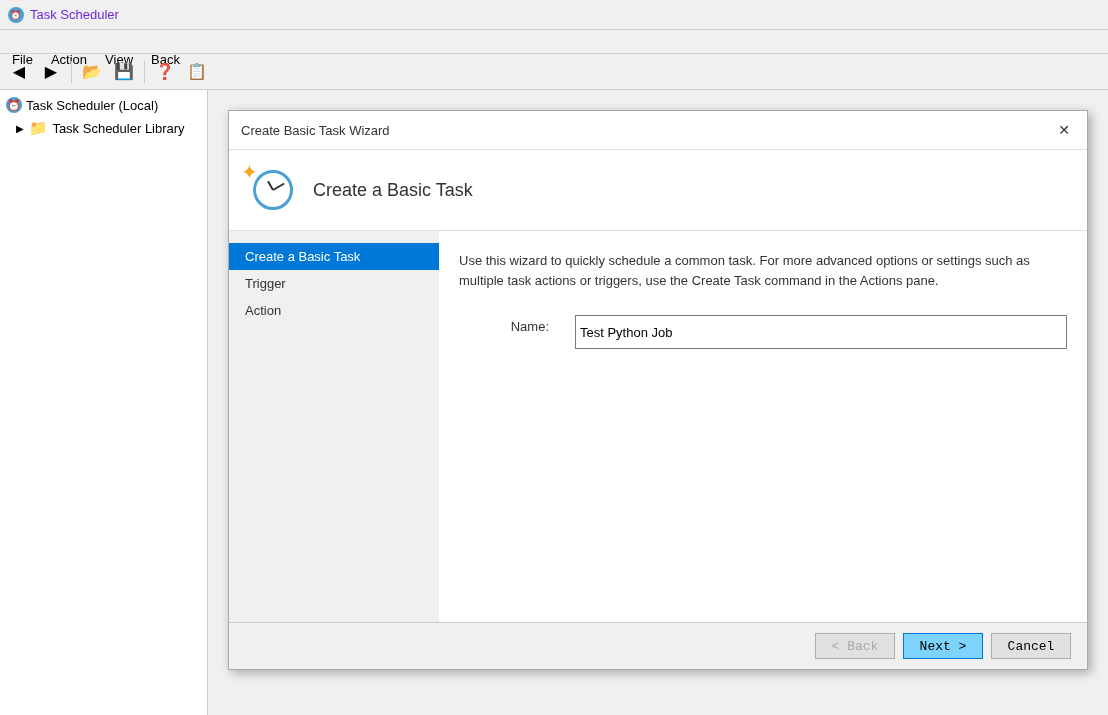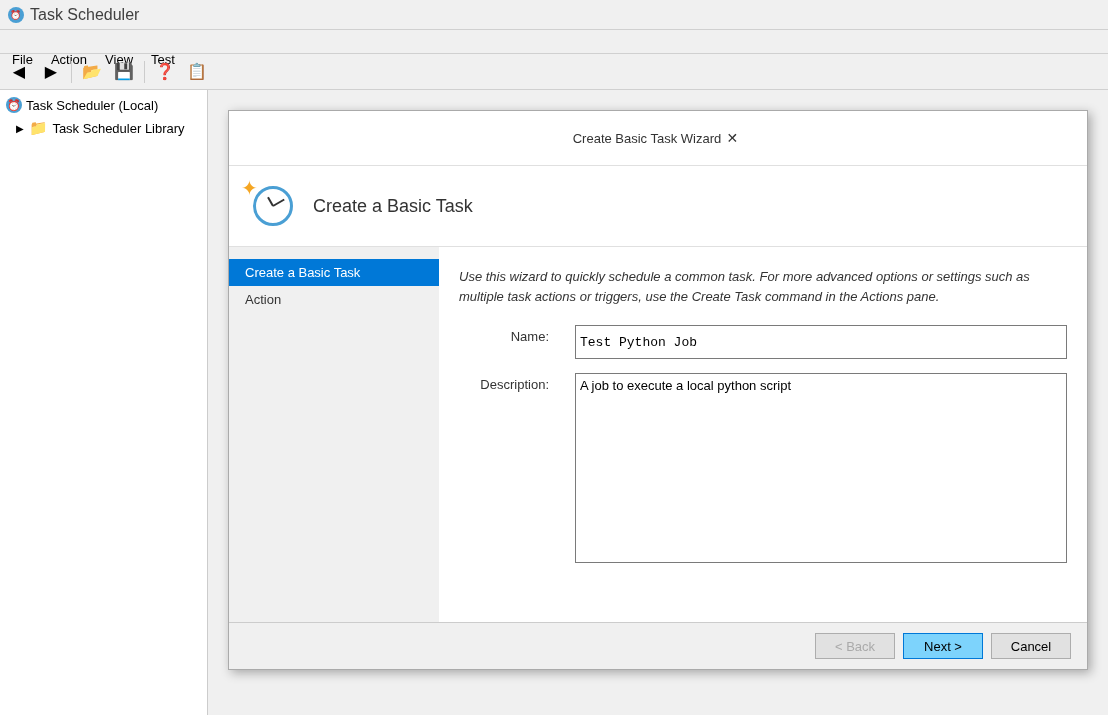--- a/index.html
+++ b/index.html
@@ -8,21 +8,21 @@
     
     .title-bar {
       background: #f0f0f0;
       height: 30px;
       display: flex;
       align-items: center;
       padding: 0 8px;
       border-bottom: 1px solid #d0d0d0;
       gap: 6px;
     }
-    .title-bar-text { font-size: 16px; color: #404040; }
+    .title-bar-text { font-size: 13px; color: #6d28d9; }
 
     
     .menu-bar {
       background: #f0f0f0;
       height: 24px;
       display: flex;
       align-items: center;
       padding: 0 4px;
       border-bottom: 1px solid #d0d0d0;
       gap: 2px;
@@ -105,24 +105,24 @@
       border: 1px solid #aaa;
       box-shadow: 3px 3px 10px rgba(0,0,0,0.3);
       width: 860px;
       min-height: 560px;
       display: flex;
       flex-direction: column;
     }
     .dialog-titlebar {
       background: #fff;
       border-bottom: 1px solid #e0e0e0;
-      padding: 16px 12px;
-      display: flex;
-      align-items: center;
-      justify-content: center;
+      padding: 8px 12px;
+      display: flex;
+      align-items: center;
+      justify-content: space-between;
     }
     .dialog-title-text { font-size: 13px; font-weight: normal; color: #333; }
     .dialog-close-btn {
       width: 22px;
       height: 22px;
       border: none;
       background: transparent;
       cursor: pointer;
       font-size: 14px;
       display: flex;
@@ -169,22 +169,21 @@
     
     .wizard-content {
       flex: 1;
       background: #fff;
       padding: 20px;
     }
     .wizard-description {
       font-size: 13px;
       color: #333;
       line-height: 1.5;
-      margin-bottom: 19px;
-      font-style: italic;
+      margin-bottom: 25px;
     }
     .form-row {
       display: flex;
       align-items: flex-start;
       margin-bottom: 14px;
       gap: 26px;
     }
     .form-label {
       width: 90px;
       text-align: right;
@@ -192,21 +191,21 @@
       color: #333;
       padding-top: 4px;
       flex-shrink: 0;
     }
     .form-input {
       flex: 1;
       height: 24px;
       border: 1px solid #7a7a7a;
       padding: 16px 4px;
       font-size: 13px;
-      font-family: Liberation Mono, monospace;
+      font-family: Liberation Sans, sans-serif;
     }
     .form-textarea {
       flex: 1;
       height: 190px;
       border: 1px solid #7a7a7a;
       padding: 4px;
       font-size: 13px;
       font-family: inherit;
       resize: none;
     }
@@ -221,21 +220,21 @@
       justify-content: flex-end;
       gap: 8px;
     }
     .footer-btn {
       min-width: 80px;
       height: 26px;
       border: 1px solid #adadad;
       background: #e1e1e1;
       cursor: pointer;
       font-size: 13px;
-      font-family: Liberation Sans, sans-serif;
+      font-family: Liberation Mono, monospace;
       padding: 0 12px;
     }
     .footer-btn.primary {
       border-color: #0078d7;
       background: #7dd3fc;
       color: #000;
     }
     .footer-btn:disabled { color: #aaa; cursor: default; }
 
     
@@ -309,21 +308,21 @@
 
 <div class="title-bar">
   <span class="ts-icon">⏰</span>
   <span class="title-bar-text">Task Scheduler</span>
 </div>
 
 <div class="menu-bar">
   <div class="menu-item">File</div>
   <div class="menu-item">Action</div>
   <div class="menu-item">View</div>
-  <div class="menu-item">Test</div>
+  <div class="menu-item">Back</div>
 </div>
 
 <div class="toolbar">
   <button class="toolbar-btn">◀</button>
   <button class="toolbar-btn">▶</button>
   <div class="toolbar-sep"></div>
   <button class="toolbar-btn">📂</button>
   <button class="toolbar-btn">💾</button>
   <div class="toolbar-sep"></div>
   <button class="toolbar-btn">❓</button>
@@ -361,35 +360,32 @@
             <div class="clock-hand-min"></div>
           </div>
         </div>
         <span class="dialog-header-title">Create a Basic Task</span>
       </div>
 
       <div class="dialog-body">
 
         <div class="wizard-sidebar">
           <div class="wizard-step active">Create a Basic Task</div>
+          <div class="wizard-step">Trigger</div>
           <div class="wizard-step">Action</div>
         </div>
 
         <div class="wizard-content">
           <p class="wizard-description">Use this wizard to quickly schedule a common task.  For more advanced options or settings such as multiple task actions or triggers, use the Create Task command in the Actions pane.</p>
 
           <div class="form-row">
             <label class="form-label">Name:</label>
             <input class="form-input" type="text" value="Test Python Job" style="">
           </div>
 
-          <div class="form-row">
-            <label class="form-label">Description:</label>
-            <textarea class="form-textarea" style="">A job to execute a local python script</textarea>
-          </div>
         </div>
 
       </div>
 
       <div class="dialog-footer">
         <button class="footer-btn" disabled="">&lt; Back</button>
         <button class="footer-btn primary">Next &gt;</button>
         <button class="footer-btn">Cancel</button>
       </div>
 

